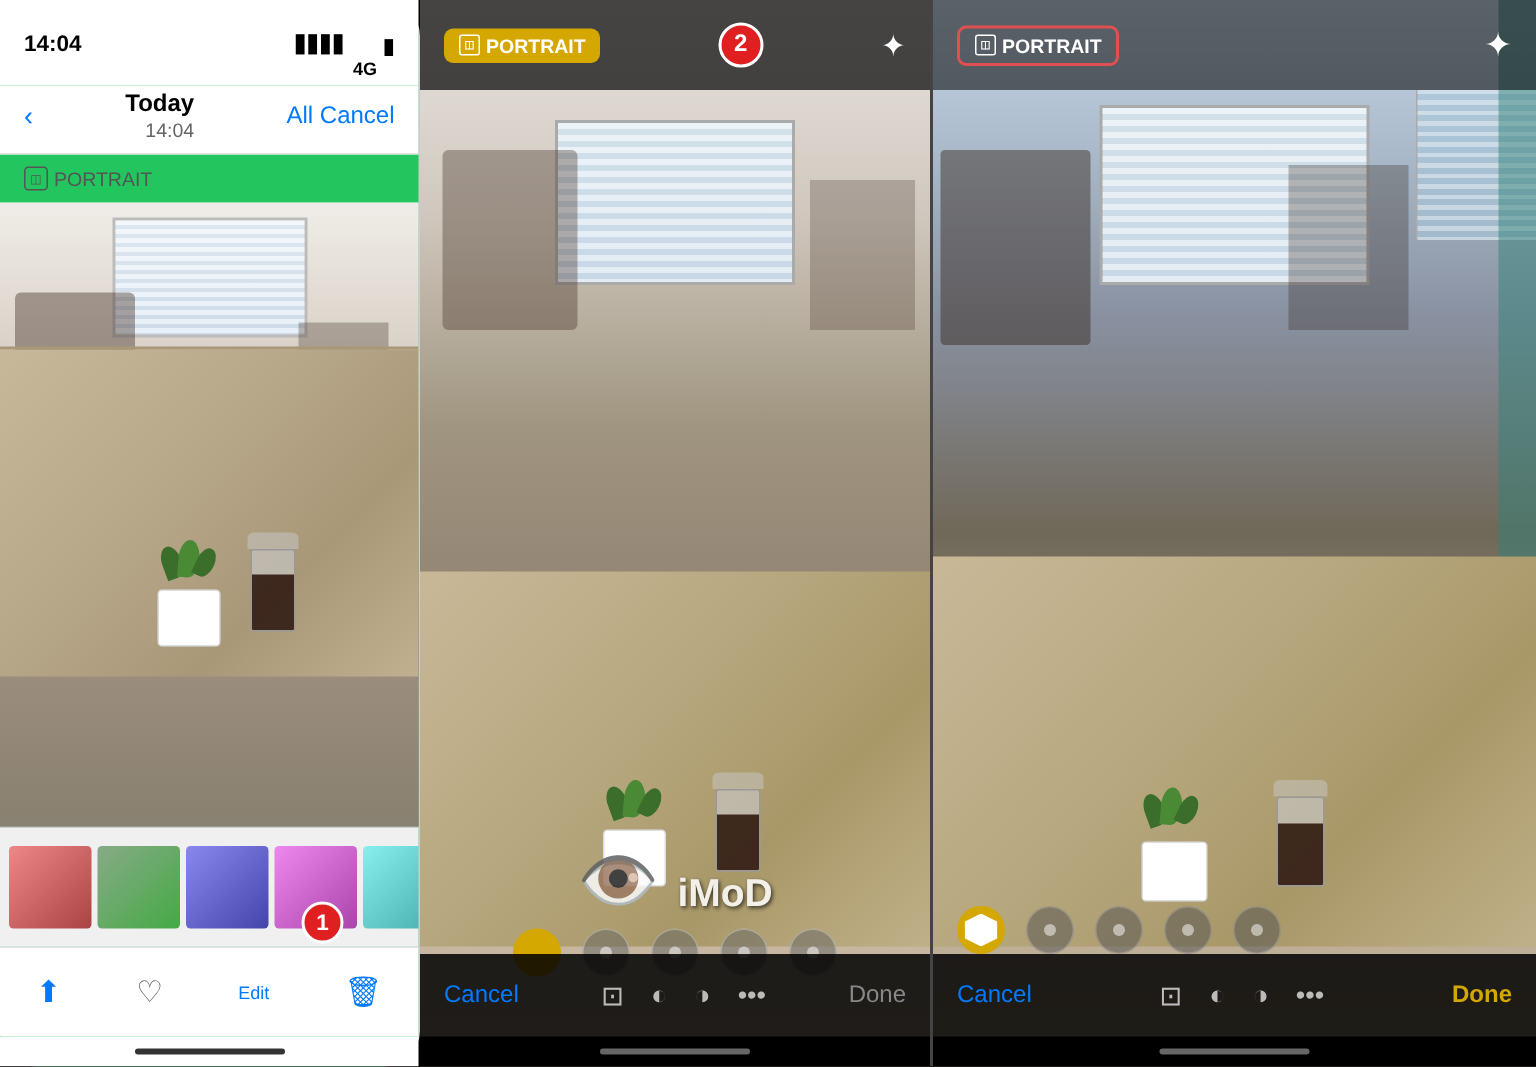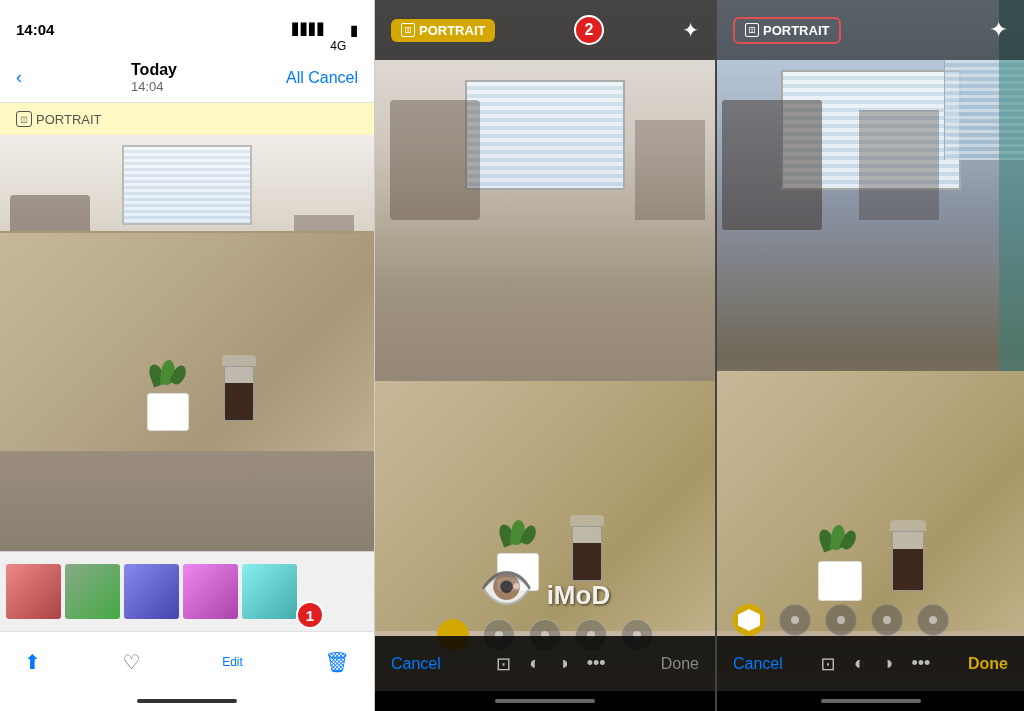--- a/index.html
+++ b/index.html
@@ -8,27 +8,28 @@
       height: 711px;
       overflow: hidden;
       font-family: -apple-system, BlinkMacSystemFont, 'Helvetica Neue', Arial, sans-serif;
       display: flex;
       flex-direction: row;
       background: #000;
     }
 
     
     .panel1 {
-      width: 375px;
+      width: 280px;
       height: 711px;
-      background: #fef9c3;
+      background: #22c55e;
       display: flex;
       flex-direction: column;
       position: relative;
       border-right: 1px solid #ccc;
+      border-radius: 24px;
     }
 
     .status-bar {
       display: flex;
       justify-content: space-between;
       align-items: center;
       padding: 6px 16px 4px;
       font-size: 15px;
       font-weight: 600;
       background: #fff;
@@ -44,21 +45,21 @@
       background: #fff;
       border-bottom: 1px solid #e0e0e0;
     }
     .nav-back {
       color: #007aff;
       font-size: 18px;
       font-weight: 300;
       cursor: pointer;
     }
     .nav-title {
-      text-align: left;
+      text-align: right;
     }
     .nav-title-main { font-size: 16px; font-weight: 600; display: block; }
     .nav-title-sub { font-size: 13px; color: #666; display: block; }
     .nav-all-photos { color: #007aff; font-size: 16px; font-weight: 400; cursor: pointer; }
 
     .portrait-label {
       padding: 8px 16px;
       font-size: 13px;
       color: #555;
       display: flex;
@@ -530,21 +531,21 @@
   </style>
 </head>
 <body>
 
 <div class="panel1">
 
   <div class="status-bar">
     <span class="status-time">14:04</span>
     <div class="status-icons">
       <span style="font-size:11px;">▋▋▋▋</span>
-      <span style="font-size:12px;font-weight:400;margin-top:33px;">4G</span>
+      <span style="font-size:12px;font-weight:700;margin-top:33px;">4G</span>
       <span style="font-size:14px;">▮</span>
     </div>
   </div>
 
   <div class="nav-bar">
     <span class="nav-back">‹</span>
     <div class="nav-title">
       <span class="nav-title-main">Today</span>
       <span class="nav-title-sub">14:04</span>
     </div>

